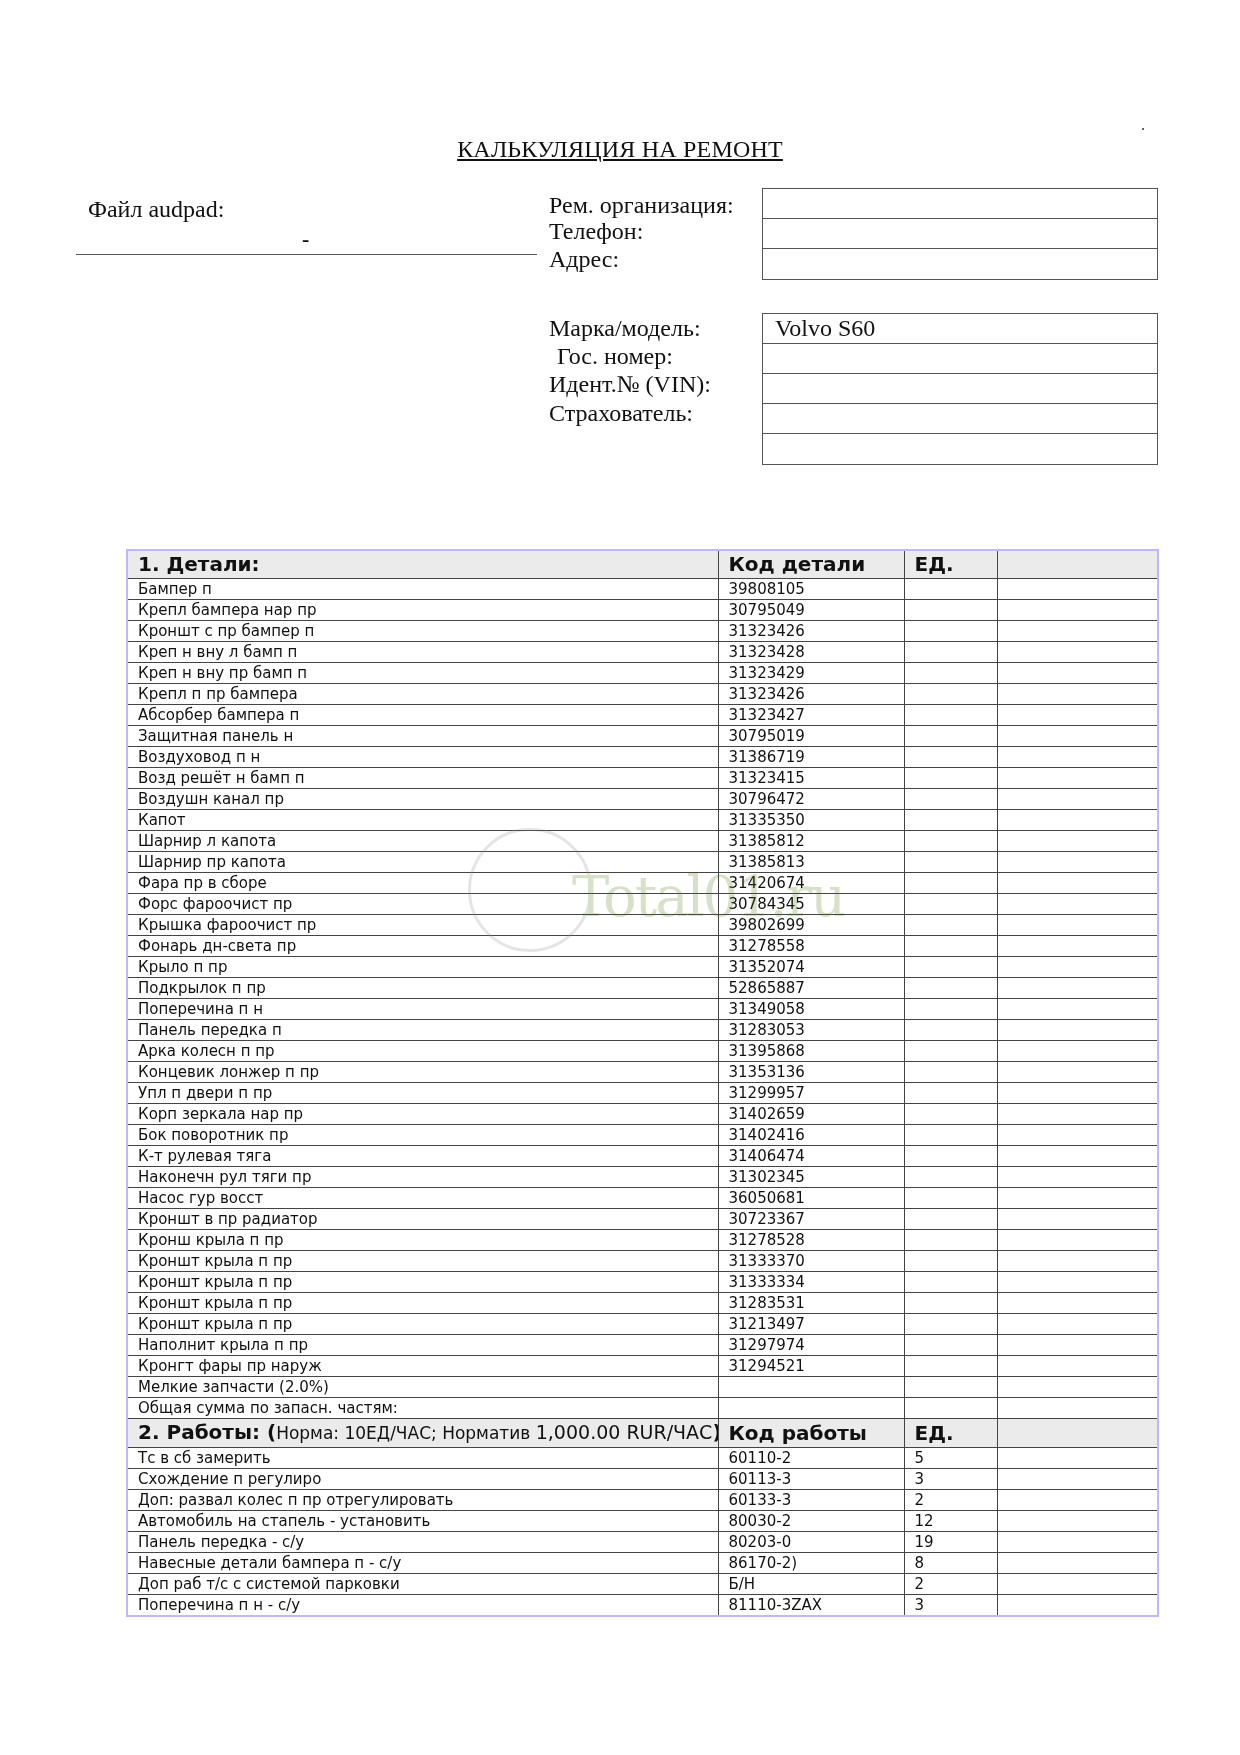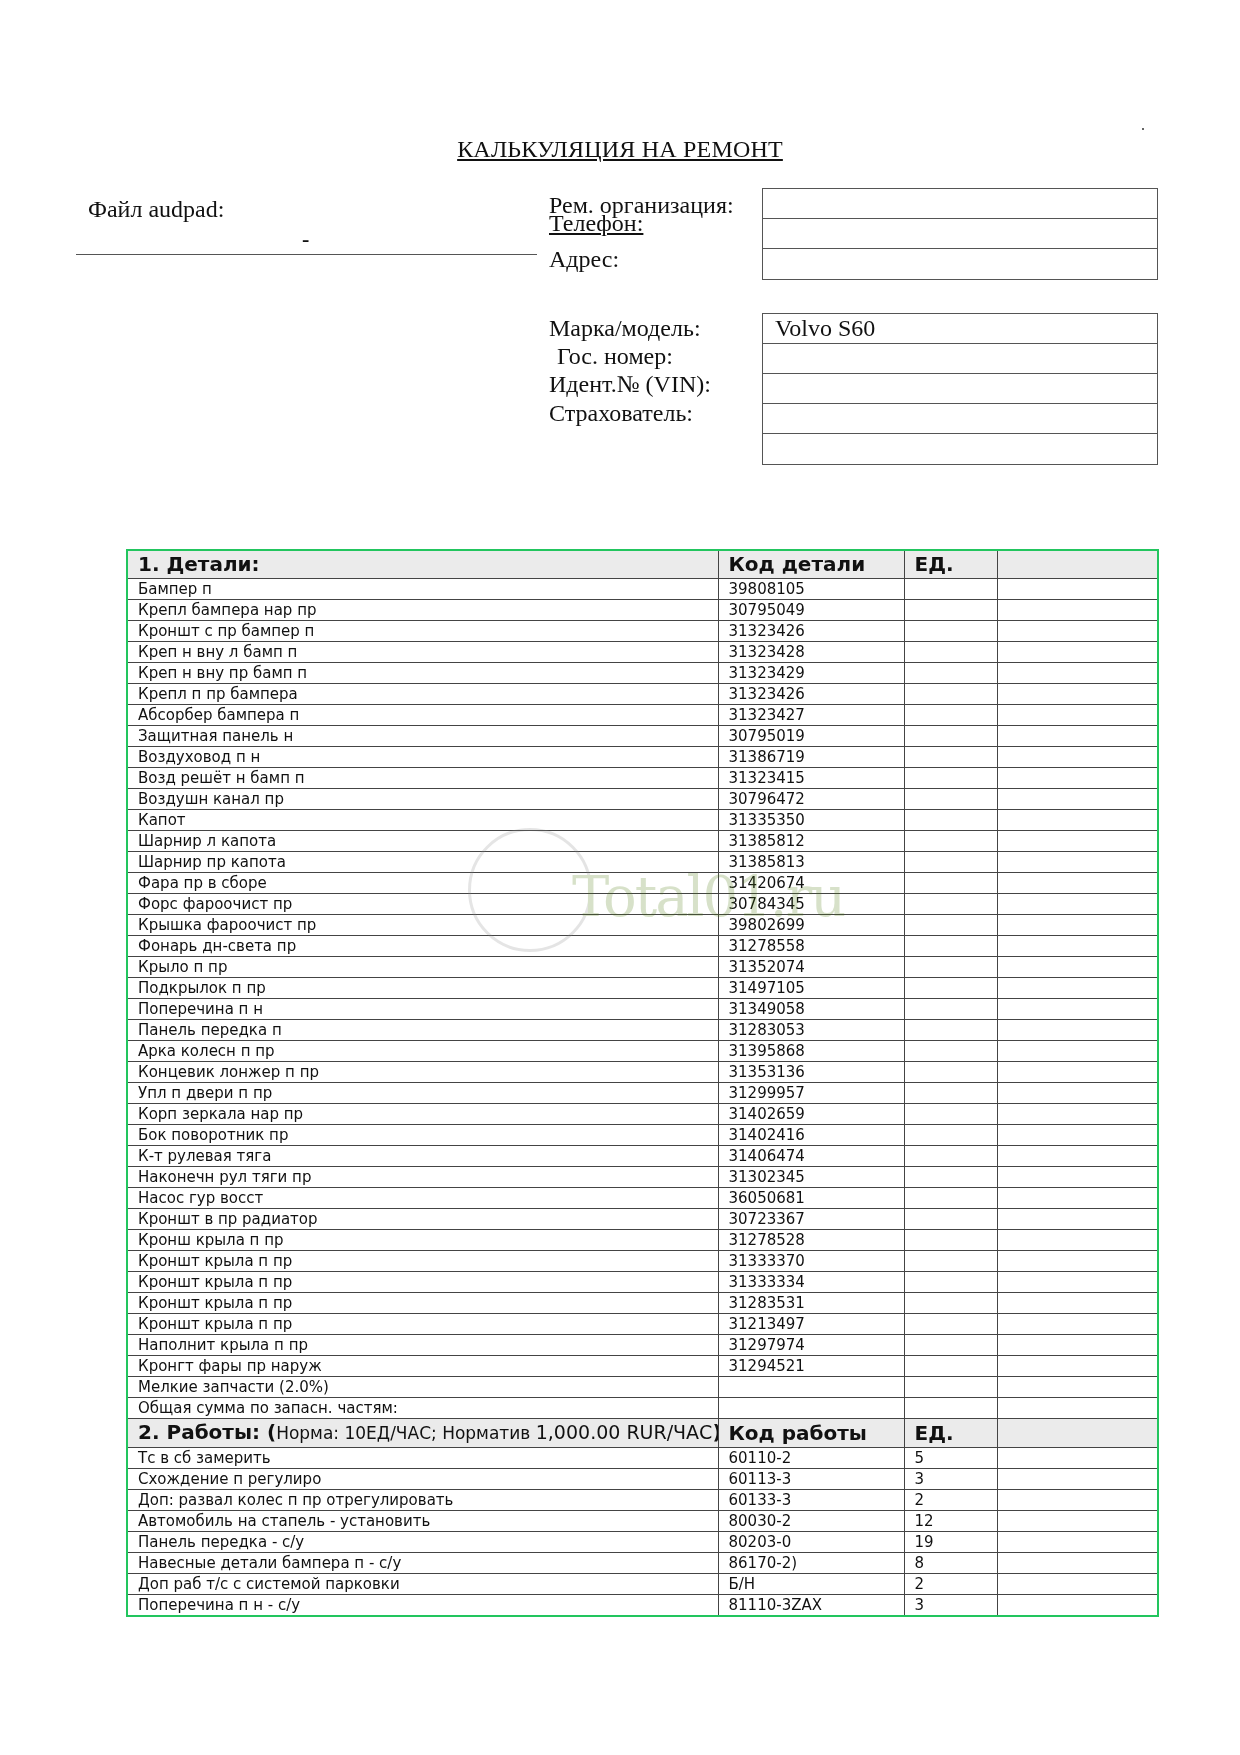--- a/index.html
+++ b/index.html
@@ -18,38 +18,38 @@
   .field-box { position:absolute; left:762px; width:396px; border:1.5px solid #555; box-sizing:border-box; }
   .field-row { height:30px; border-bottom:1.5px solid #555; box-sizing:border-box; font-size:24px; padding-left:12px; line-height:28px; }
   .field-row:last-child { border-bottom:none; }
 
   #parts-table { position:absolute; left:126px; top:549px; width:1031px; border-collapse:collapse; table-layout:fixed; }
   #parts-table td { border:1.3px solid #444; padding:0 0 0 10px; height:20px; font-size:15px; line-height:20px; white-space:nowrap; overflow:hidden; }
   #parts-table tr.section td { background:#ebebeb; font-size:20px; font-weight:bold; height:27px; line-height:27px; }
   #parts-table tr.section td .norm { font-weight:normal; font-size:17px;margin-top:7px; }
   #parts-table tr.section td .norm-big { font-weight:normal; font-size:19px; }
   #parts-table tr.total td { font-weight:normal; }
-  #parts-table { border:2px solid #22c55e; }
+  #parts-table { border:2px solid #c4b5fd; }
 
   #watermark { position:absolute; left:468px; top:828px; width:320px; height:120px; opacity:0.22; pointer-events:none; }
   #watermark .ring { position:absolute; left:0; top:0; width:118px; height:118px; border:3px solid #888; border-radius:50%; }
   #watermark .wtext { position:absolute; left:104px; top:36px; font-size:56px; color:#4d7c0f; font-family:"DejaVu Serif", serif; letter-spacing:-2px; }
 </style>
 </head>
 <body class="serif">
 
 <div id="title">КАЛЬКУЛЯЦИЯ НА РЕМОНТ</div>
 <div id="dot-mark"></div>
 
 <div id="file-label">Файл audpad:</div>
 <div id="file-dash">-</div>
 <div id="file-line"></div>
 
 <div class="label" style="top:190px;">Рем. организация:</div>
-<div class="label" style="top:208px;text-decoration:underline;">Телефон:</div>
+<div class="label" style="top:216px;">Телефон:</div>
 <div class="label" style="top:244px;">Адрес:</div>
 
 <div class="field-box" style="top:188px;">
   <div class="field-row"></div>
   <div class="field-row"></div>
   <div class="field-row"></div>
 </div>
 
 <div class="label" style="top:313px;">Марка/модель:</div>
 <div class="label" style="top:341px;margin-left:8px;">Гос. номер:</div>
@@ -189,21 +189,21 @@
         <td></td>
       </tr>
       <tr>
         <td>Крыло п пр</td>
         <td>31352074</td>
         <td></td>
         <td></td>
       </tr>
       <tr>
         <td>Подкрылок п пр</td>
-        <td>31497105</td>
+        <td>52865887</td>
         <td></td>
         <td></td>
       </tr>
       <tr>
         <td>Поперечина п н</td>
         <td>31349058</td>
         <td></td>
         <td></td>
       </tr>
       <tr>

